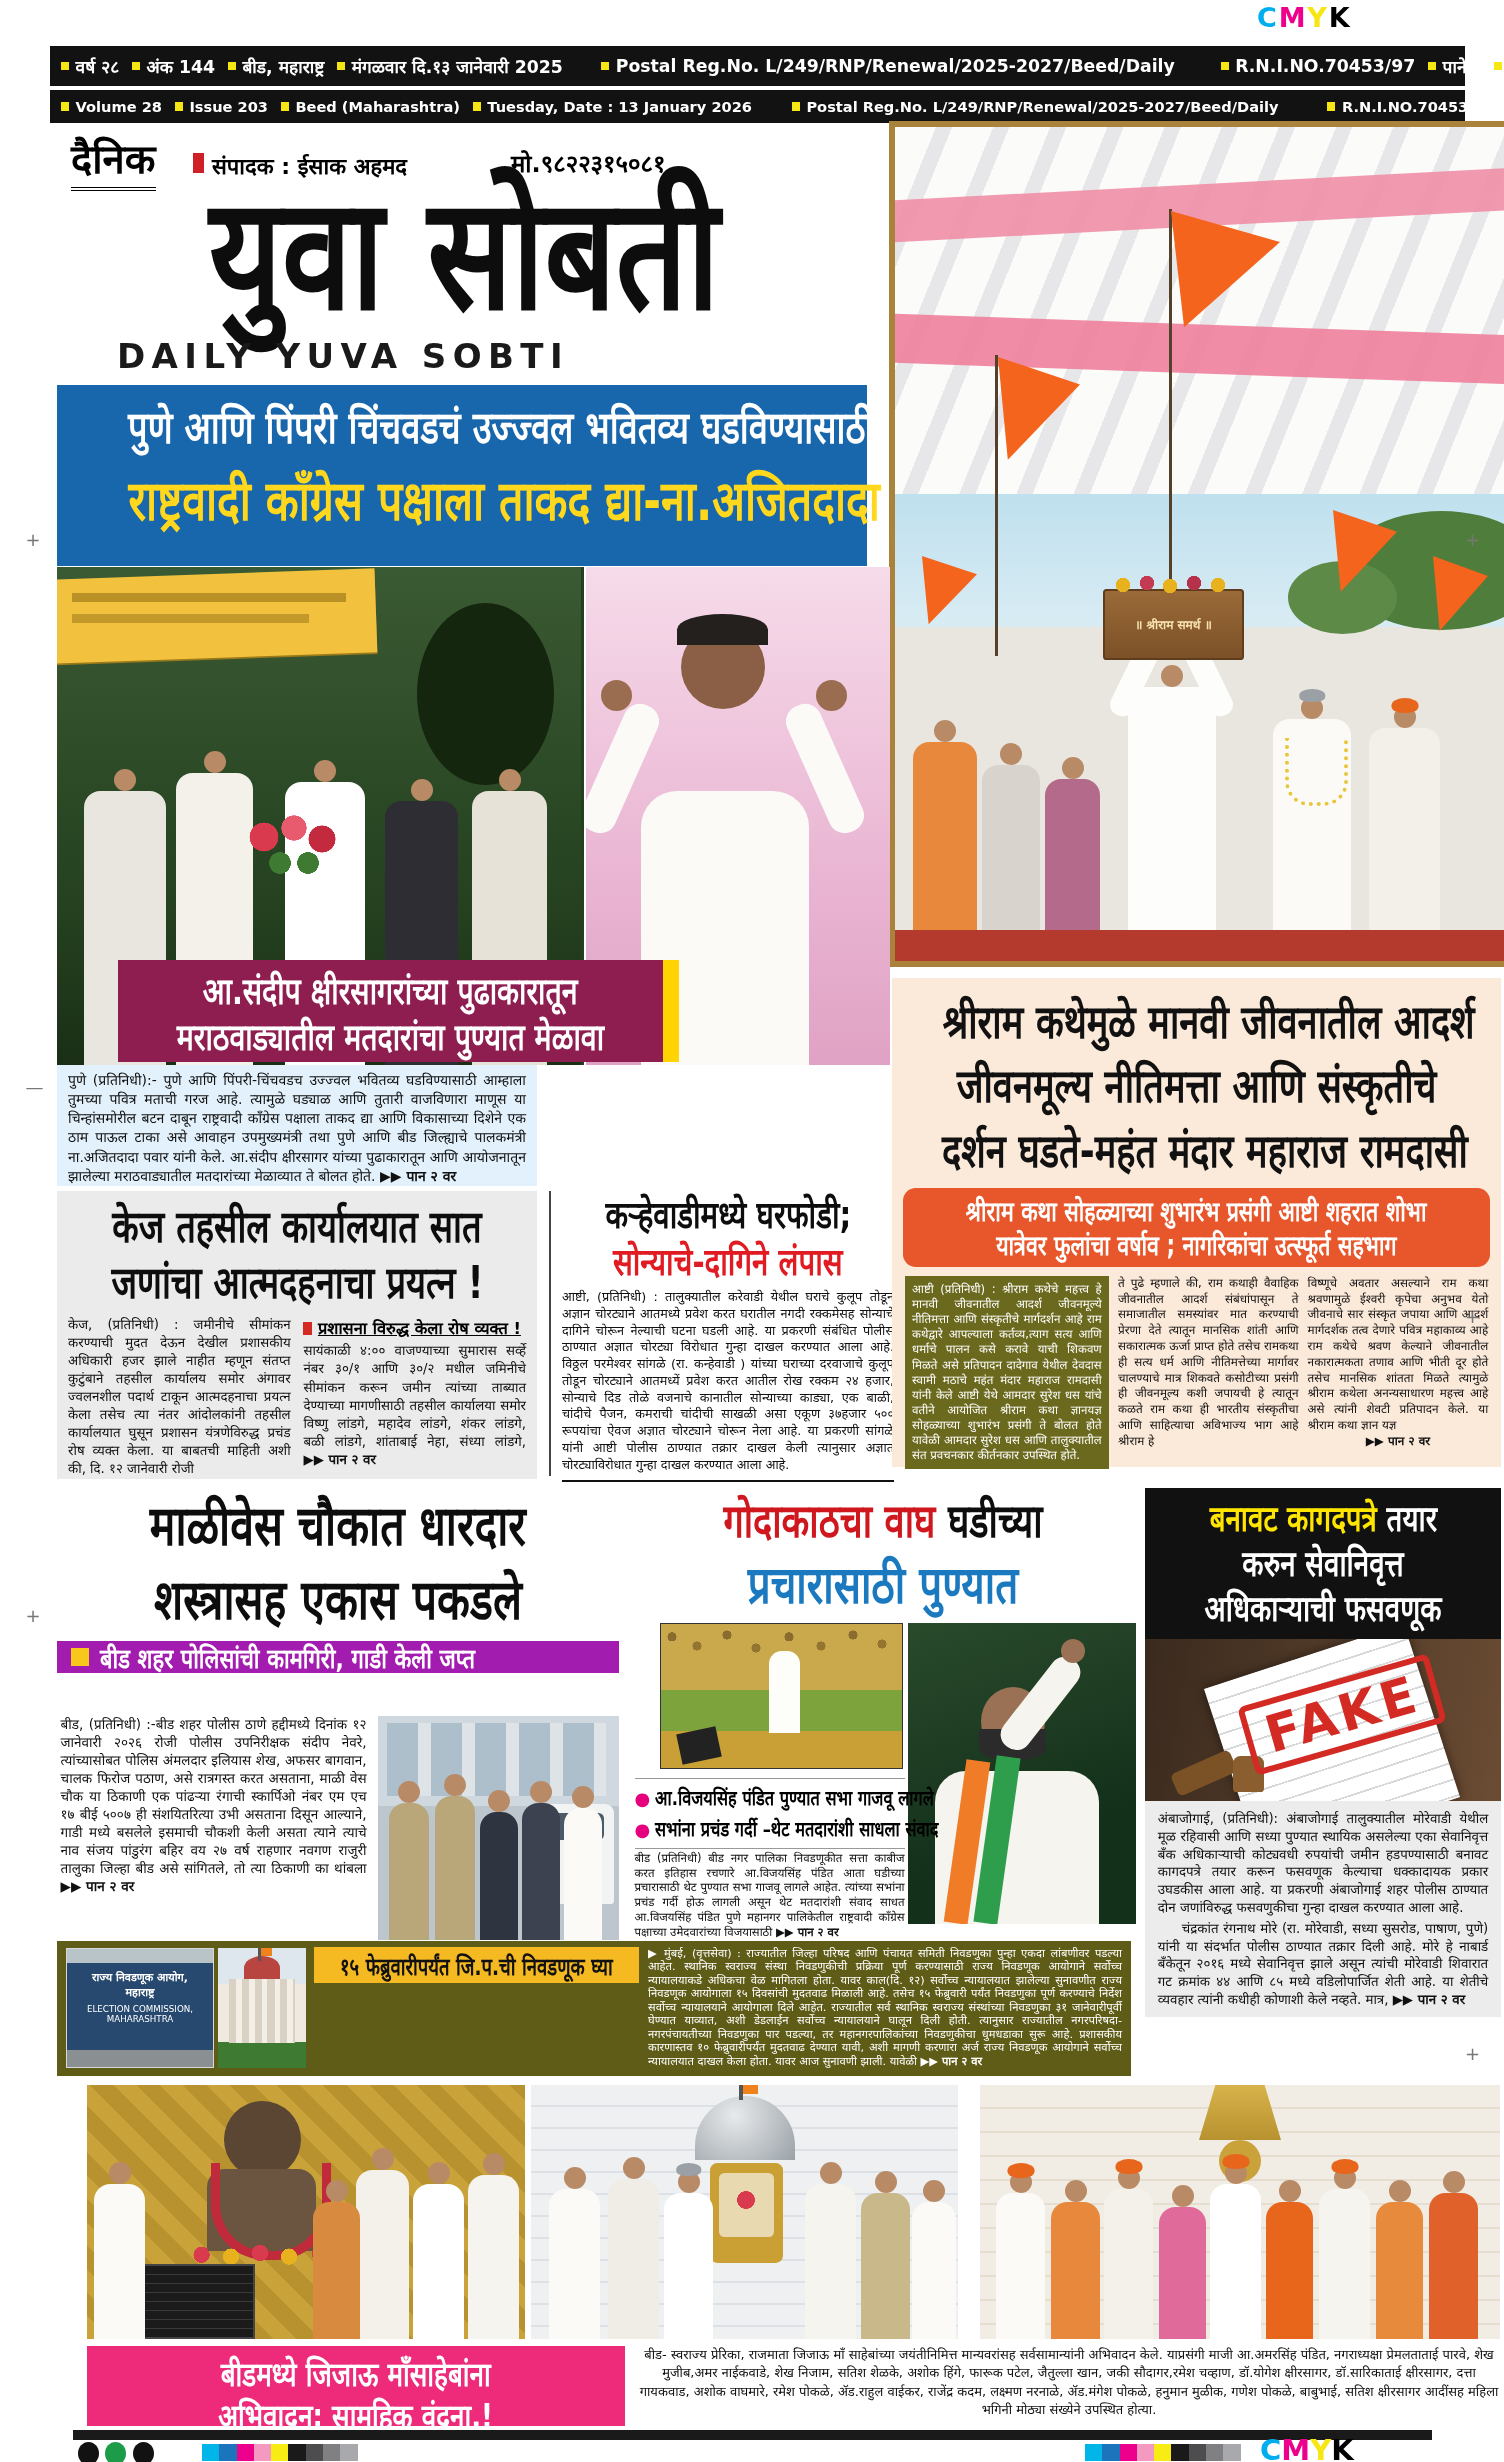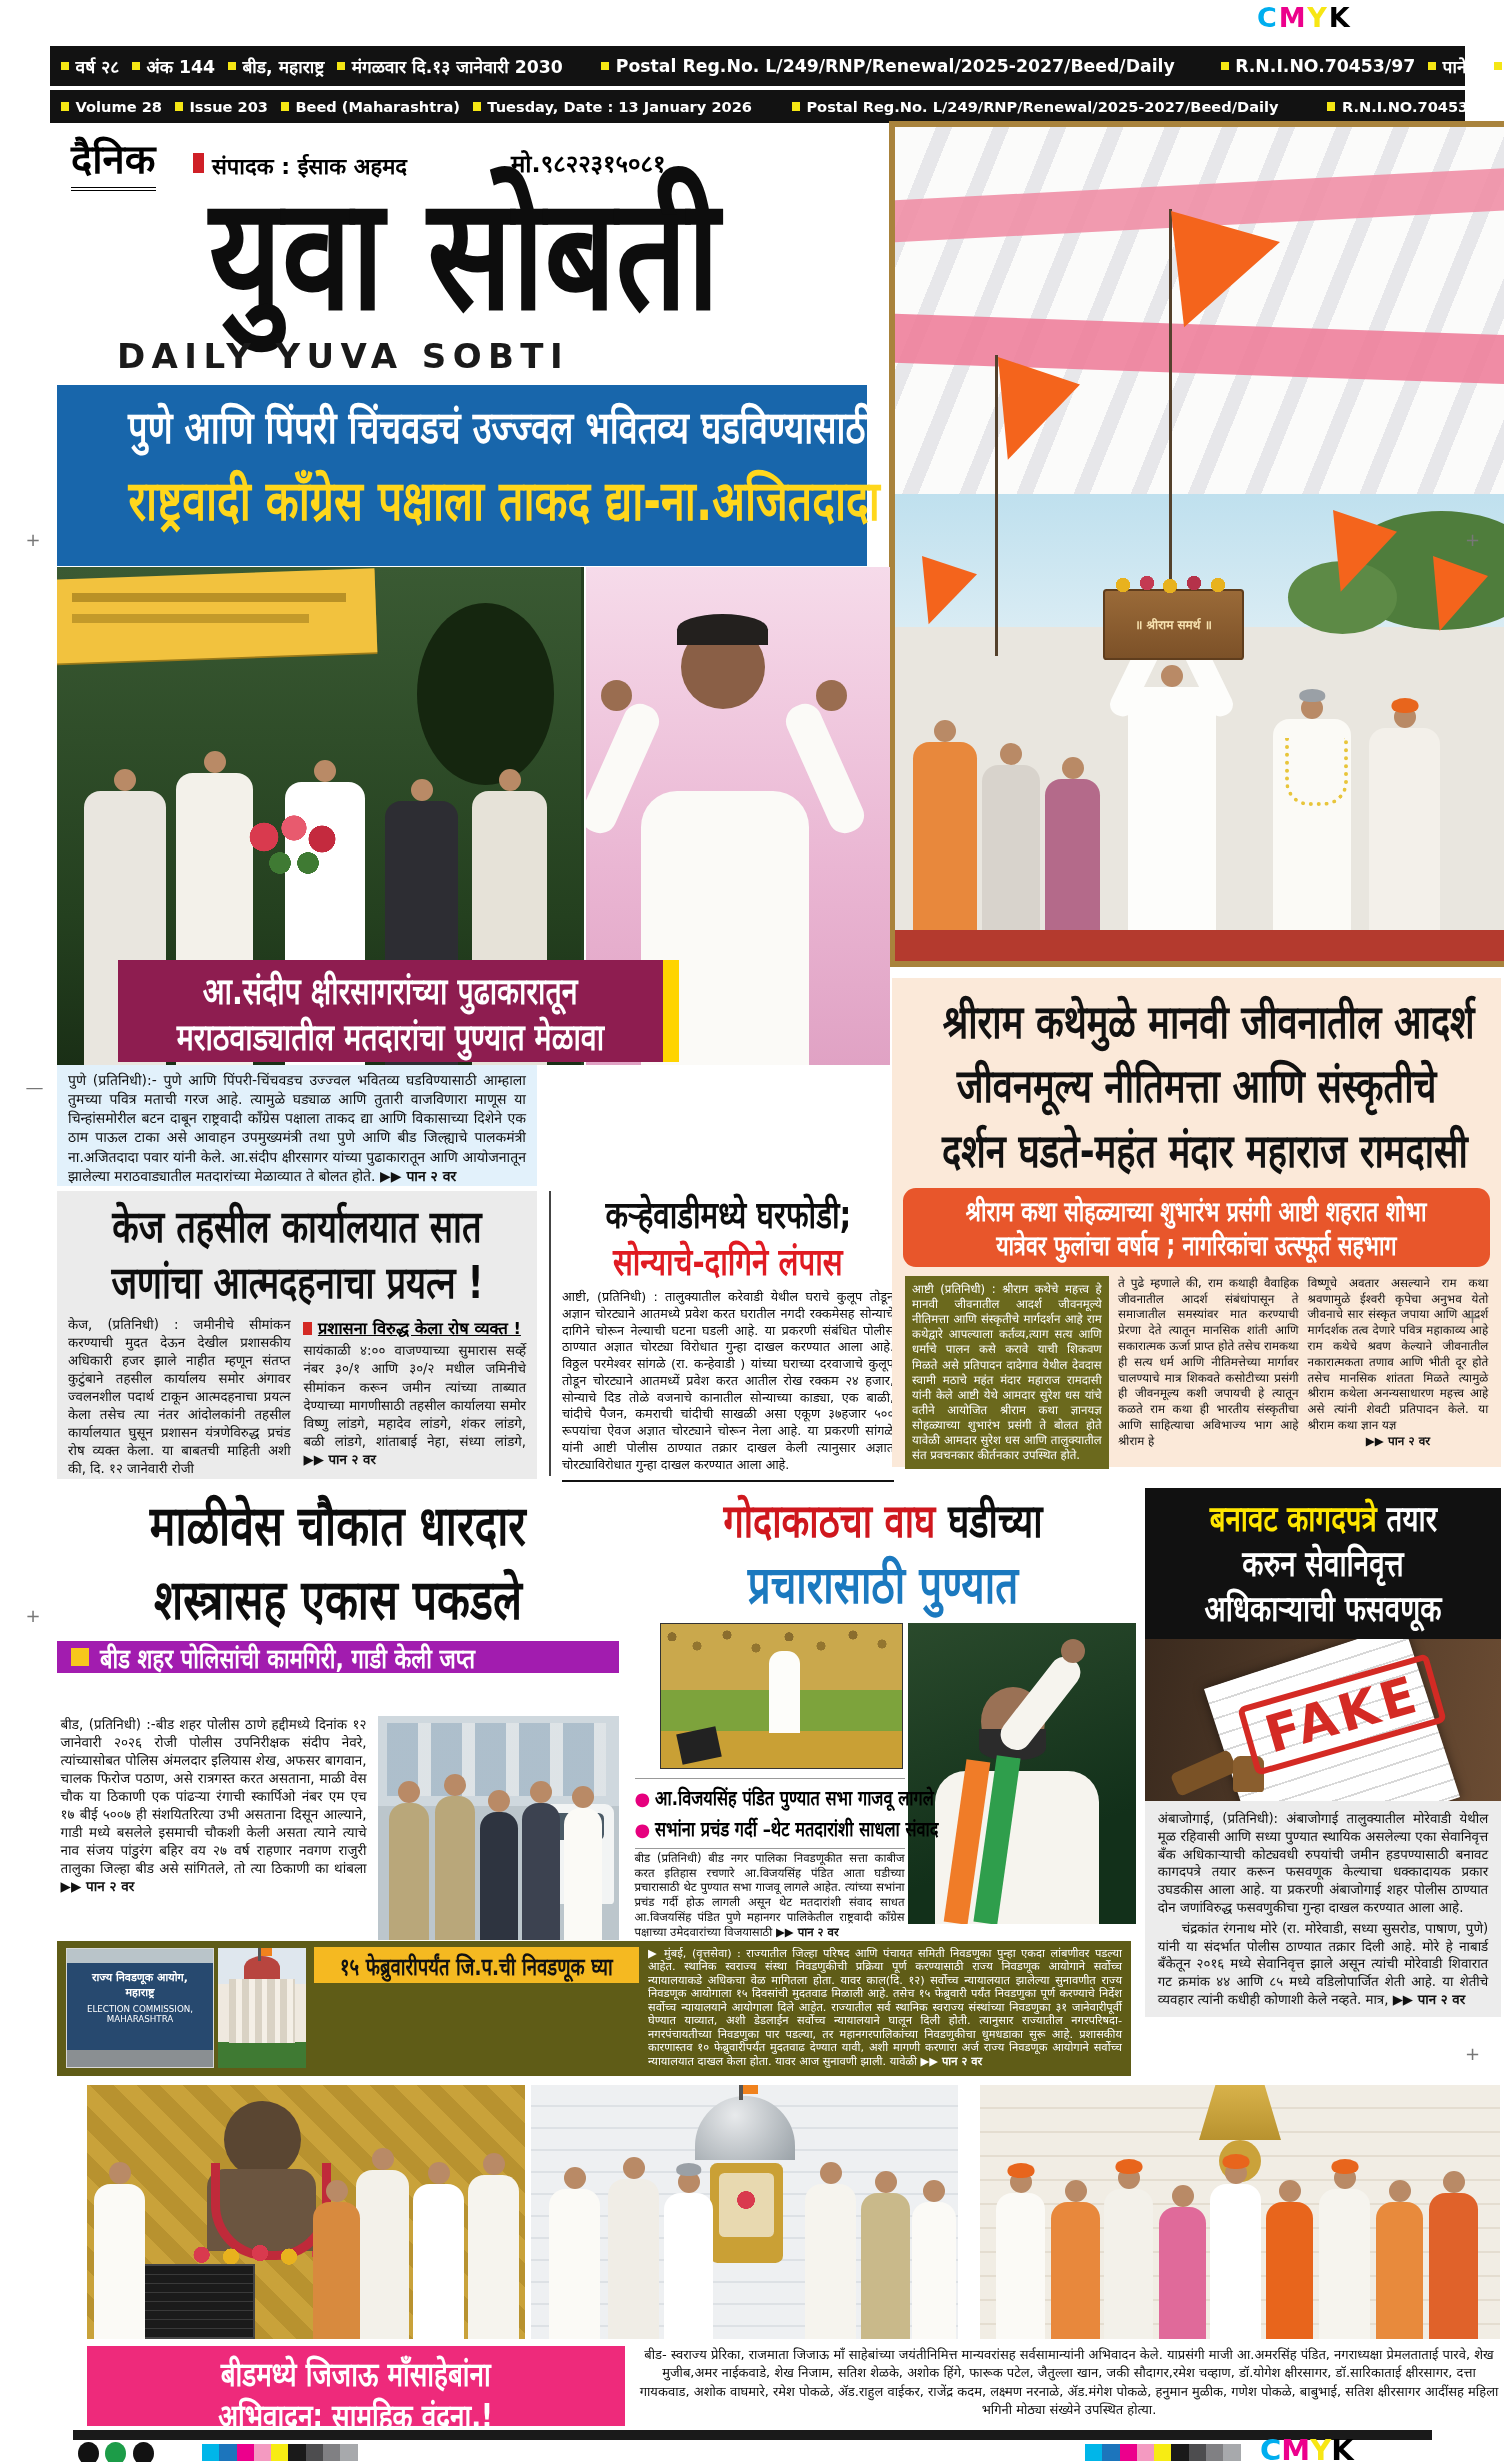--- a/index.html
+++ b/index.html
@@ -44,21 +44,21 @@
     <span class="it">
         <i class="ysq"></i>
         <span>अंक 144</span>
       </span>
     <span class="it">
         <i class="ysq"></i>
         <span>बीड, महाराष्ट्र</span>
       </span>
     <span class="it">
         <i class="ysq"></i>
-        <span>मंगळवार दि.१३ जानेवारी 2030</span>
+        <span>मंगळवार दि.१३ जानेवारी 2025</span>
       </span>
     <span class="it" style="margin-left:25.5px;">
         <i class="ysq"></i>
         <span>Postal Reg.No. L/249/RNP/Renewal/2025-2027/Beed/Daily</span>
       </span>
     <span class="it" style="margin-left:33px;">
         <i class="ysq"></i>
         <span>R.N.I.NO.70453/97</span>
       </span>
     <span class="it">

